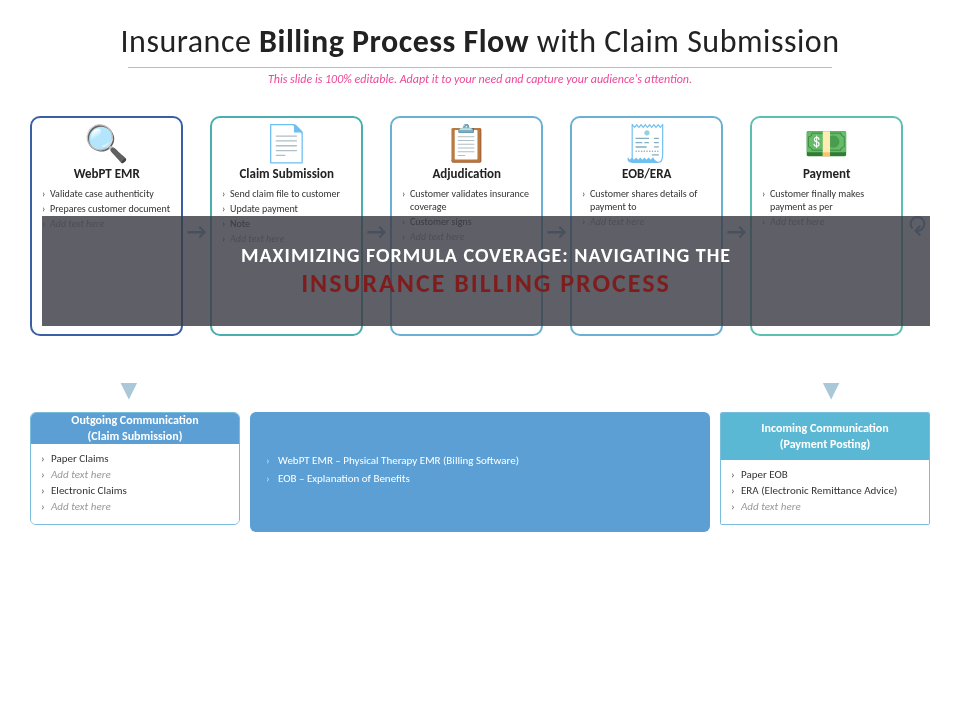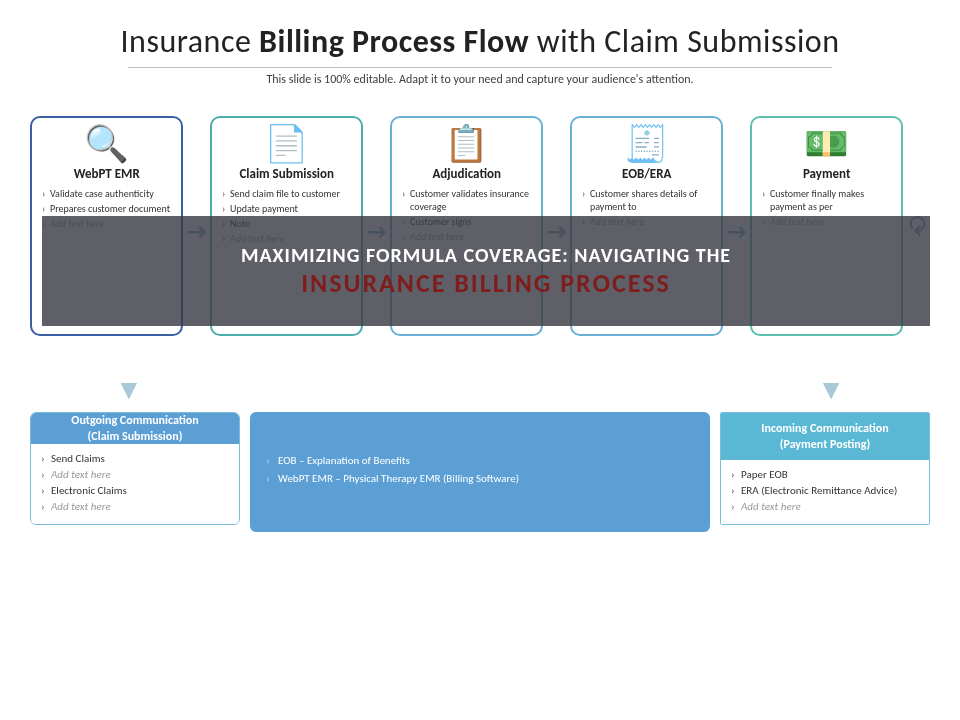--- a/index.html
+++ b/index.html
@@ -34,21 +34,22 @@
       font-weight: 700;
     }
     .header-line {
       width: 80%;
       margin: 6px auto 4px auto;
       border: none;
       border-top: 1.5px solid #bbb;
     }
     .header-subtitle {
       font-size: 12px;
-      color: #404040;
+      color: #ec4899;
+      font-style: italic;
       text-align: center;
       margin-bottom: 4px;
     }
 
     
     .flow-section {
       position: relative;
       margin: 10px 30px 0 30px;
       height: 270px;
     }
@@ -418,32 +419,32 @@
     <div class="down-arrow">▼</div>
     <div class="down-arrow">▼</div>
   </div>
 
   <div class="bottom-section">
 
     <div class="comm-box">
       <div class="comm-box-header">Outgoing Communication<br>(Claim Submission)</div>
       <div class="comm-box-body">
         <ul>
-          <li>Send Claims</li>
+          <li>Paper Claims</li>
           <li class="add-text">Add text here</li>
           <li>Electronic Claims</li>
           <li class="add-text">Add text here</li>
         </ul>
       </div>
     </div>
 
     <div class="legend-box">
       <ul>
+        <li>WebPT EMR – Physical Therapy EMR (Billing Software)</li>
         <li>EOB – Explanation of Benefits</li>
-        <li>WebPT EMR – Physical Therapy EMR (Billing Software)</li>
       </ul>
     </div>
 
     <div class="incoming-box">
       <div class="incoming-box-header">Incoming Communication<br>(Payment Posting)</div>
       <div class="incoming-box-body">
         <ul>
           <li>Paper EOB</li>
           <li>ERA (Electronic Remittance Advice)</li>
           <li class="add-text">Add text here</li>

